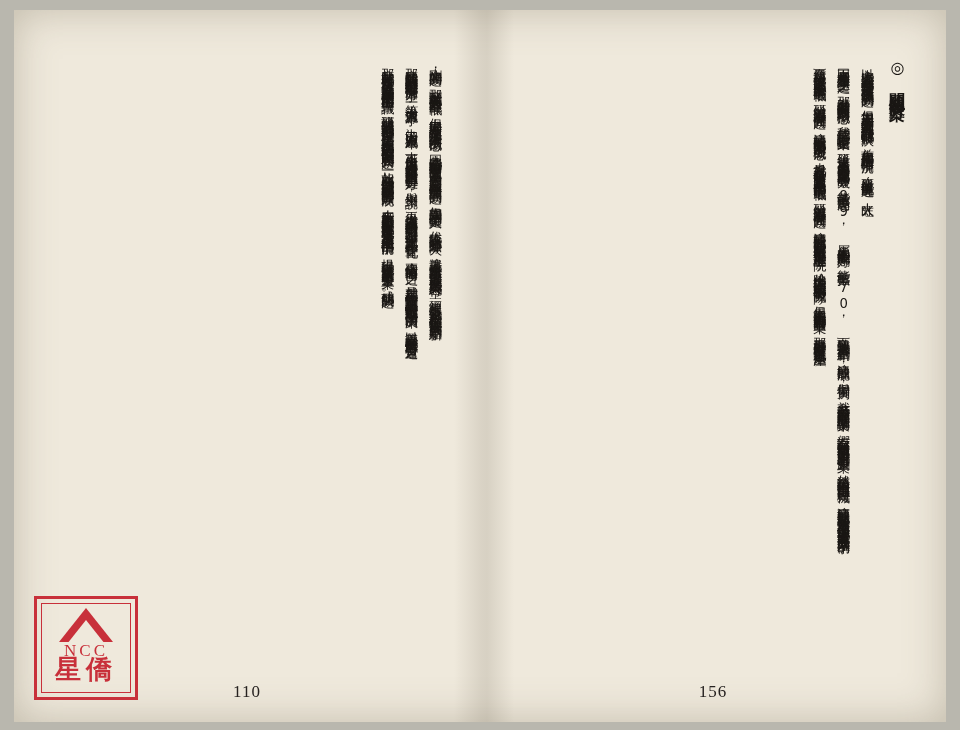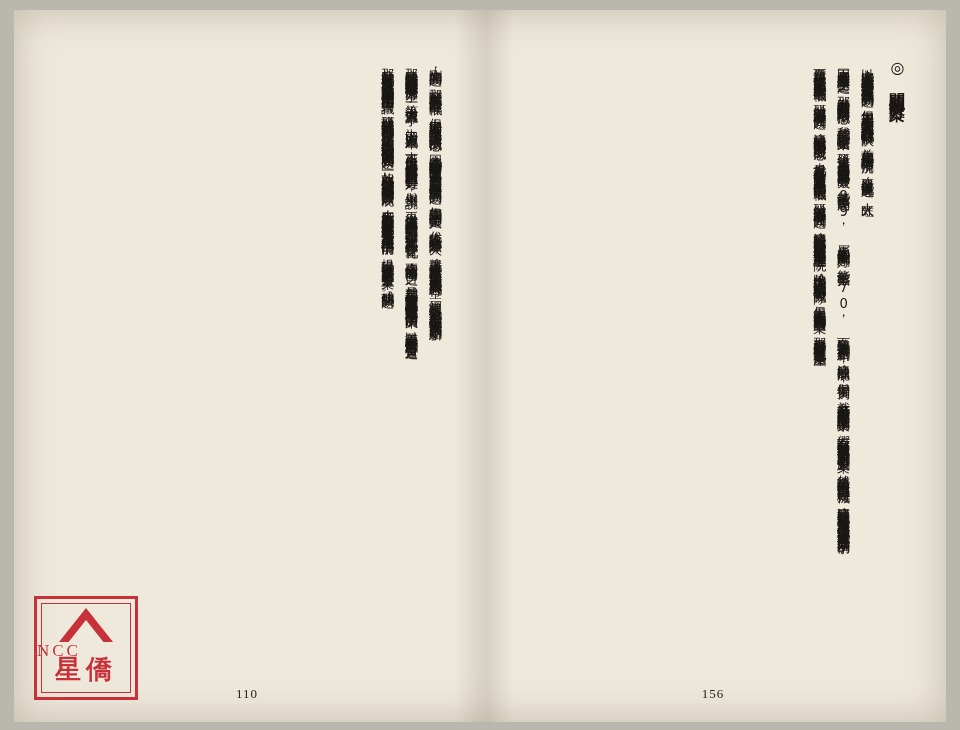--- a/index.html
+++ b/index.html
@@ -83,21 +83,21 @@
   #left-text  { right: 34px; }
   
   #right-text { right: 36px; }
 
   .folio {
     position: absolute;
     bottom: 20px;
     width: 100%;
     text-align: center;
     font-family: "Liberation Serif", serif;
-    font-size: 13px;
+    font-size: 17px;
     color: #262220;
     letter-spacing: 1px;
   }
 
   
   .stamp {
     position: absolute;
     left: 20px;
     bottom: 22px;
     width: 104px;
@@ -136,20 +136,21 @@
     left: -19px; top: 12px;
     width: 0; height: 0;
     border-left: 19px solid transparent;
     border-right: 19px solid transparent;
     border-bottom: 24px solid #efe9dc;
   }
   .stamp-ncc {
     position: absolute;
     left: 0; right: 0;
     top: 42px;
+    text-align: center;
     font-family: "Liberation Serif", serif;
     font-size: 17px;
     letter-spacing: 3px;
     color: #c8303a;
   }
   .stamp-cn {
     position: absolute;
     left: 0; right: 0;
     bottom: 10px;
     text-align: center;

